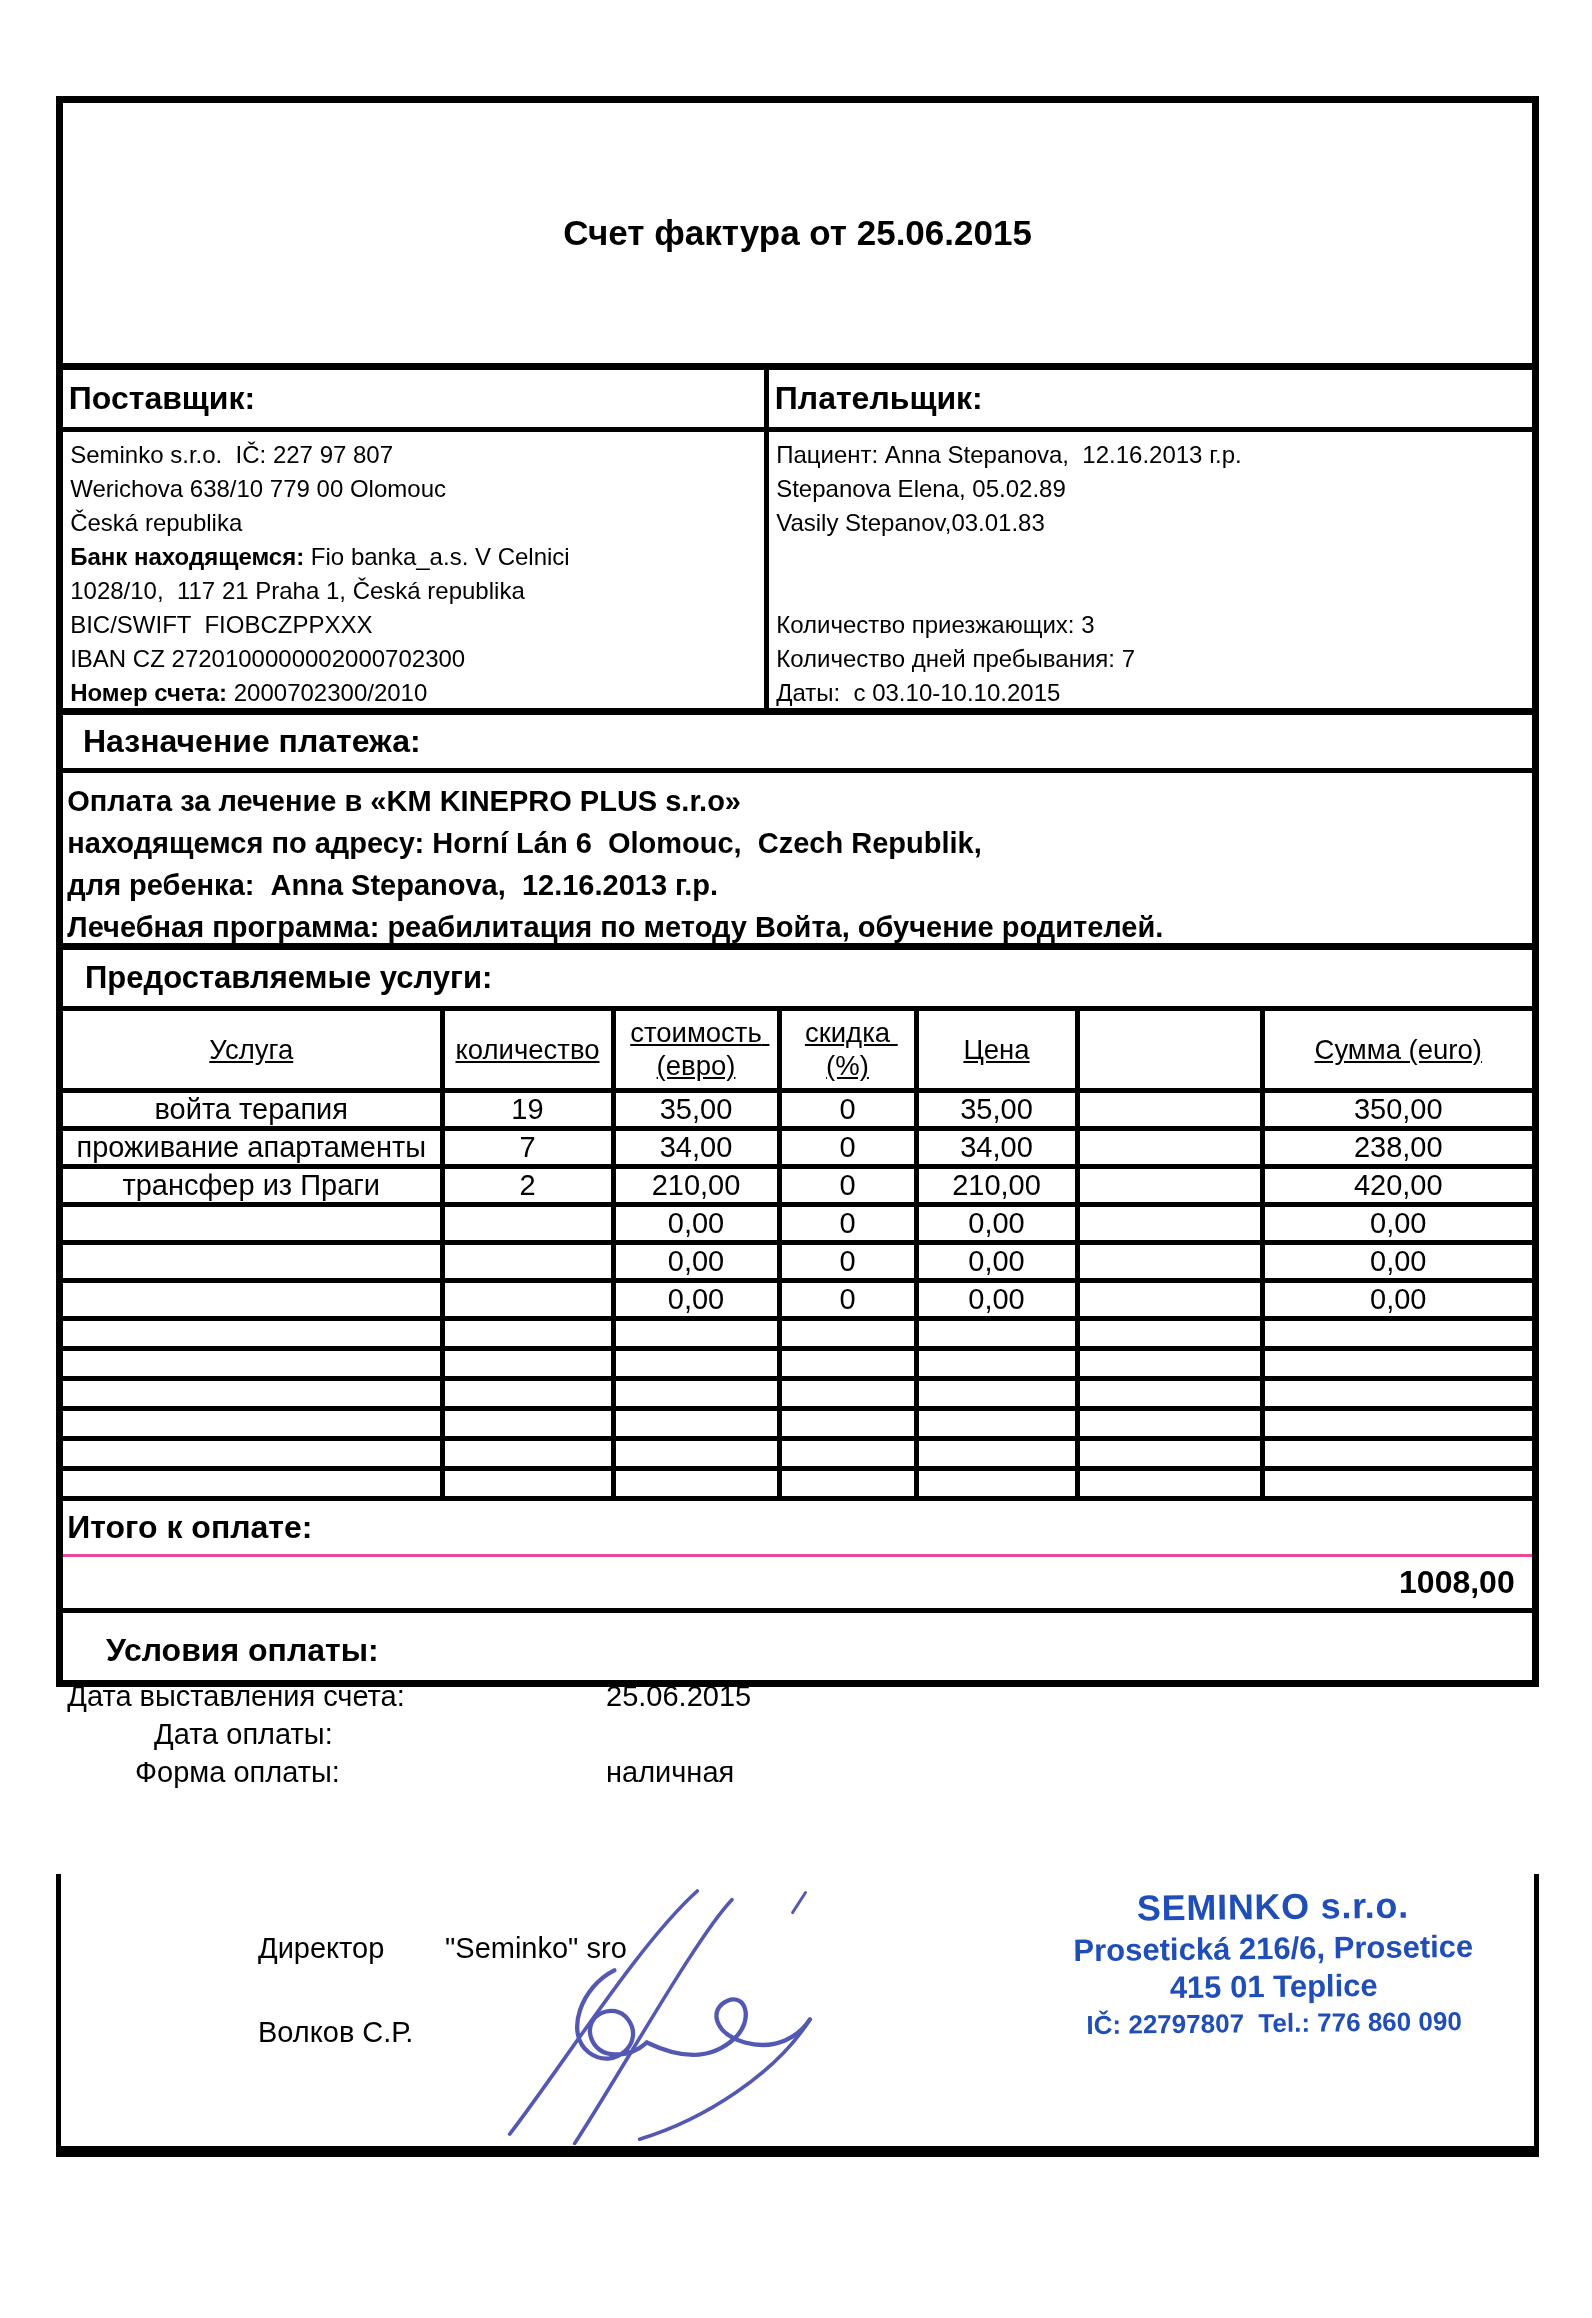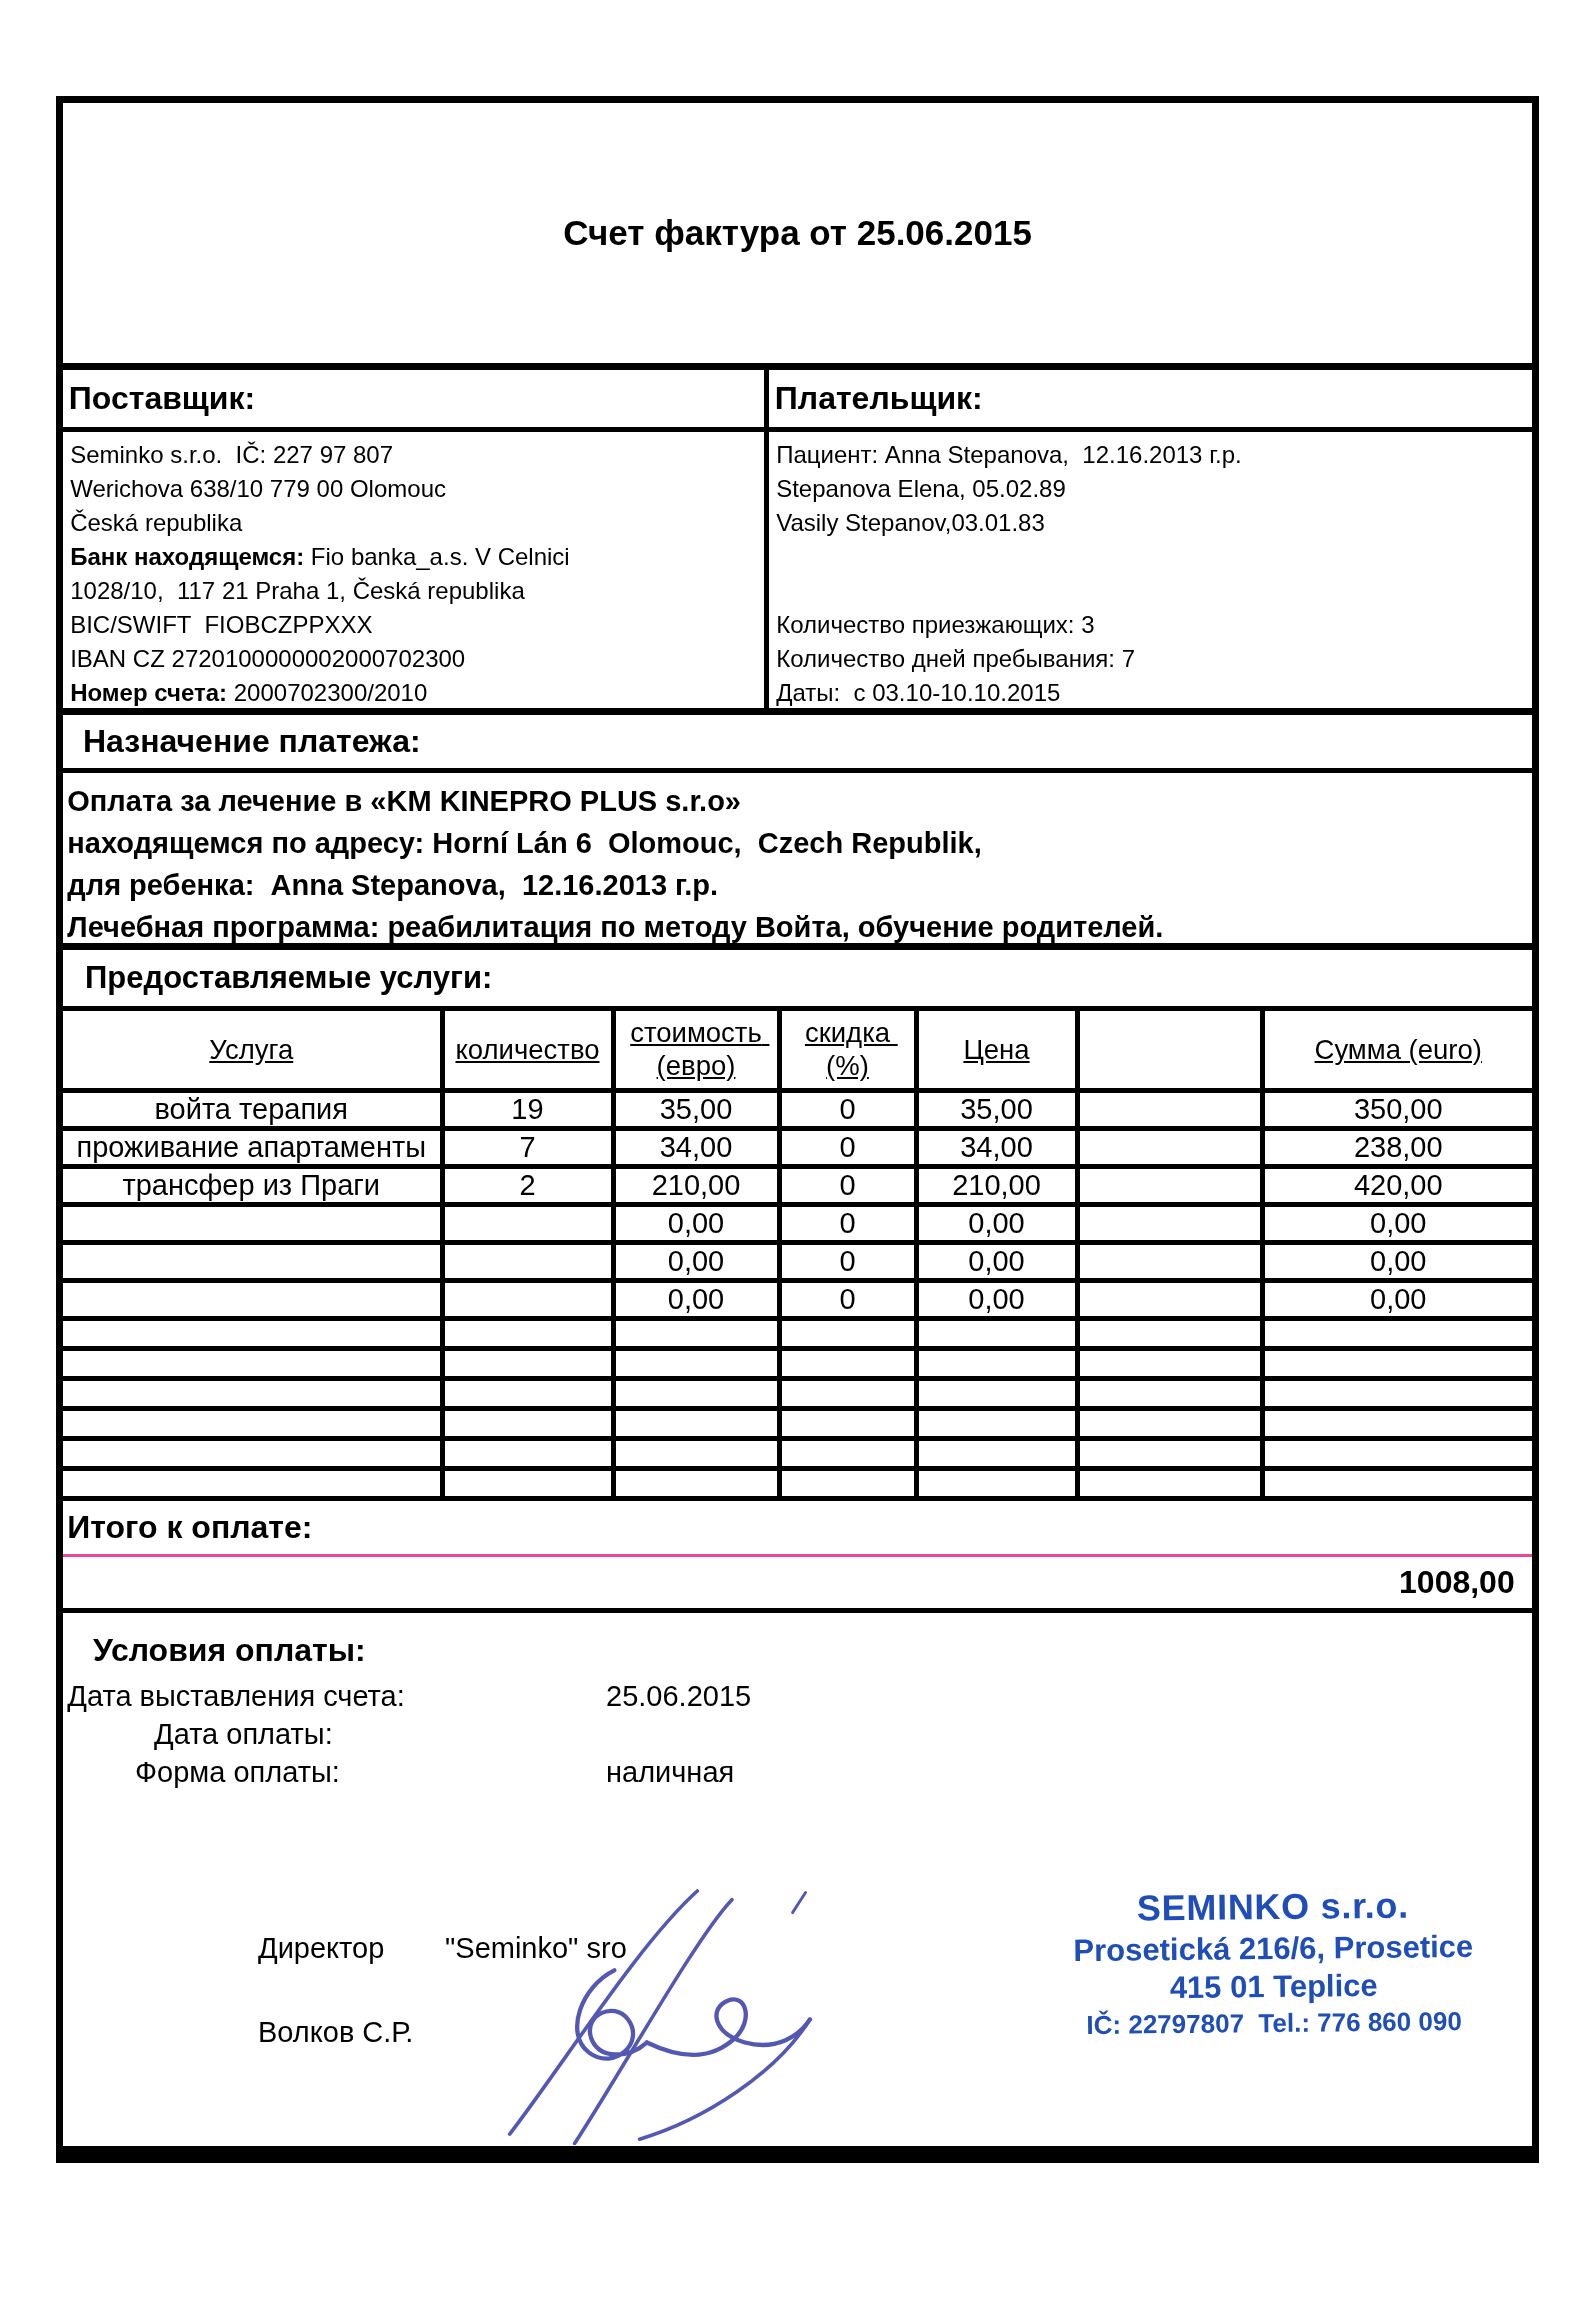--- a/index.html
+++ b/index.html
@@ -4,21 +4,21 @@
 <style>
   * { margin:0; padding:0; box-sizing:border-box; }
   html,body { background:#ffffff; }
   body {
     width:1592px; height:2319px; position:relative;
     font-family:"Liberation Sans", sans-serif; color:#000;
   }
   [data-bind] { white-space:pre-wrap; }
 
   .page-box {
-    position:absolute; left:56px; top:96px; width:1483px; height:2067px;
+    position:absolute; left:56px; top:96px; width:1483px; height:1591px;
     border:7.2px solid #000; background:#fff;
   }
 
   .sec-title { height:267px; border-bottom:7.2px solid #000;
     display:flex; align-items:center; justify-content:center; }
   .title-text { font-size:35px; font-weight:bold; }
 
   .party-head { display:flex; height:62px; border-bottom:5.8px solid #000; }
   .party-head .cell { display:flex; align-items:center; font-weight:bold;
     font-size:32px; padding-left:5.8px; }
@@ -53,21 +53,21 @@
   .services tbody tr.empty { height:30px; }
   .services tbody tr:last-child td { border-bottom:none; }
 
   .total-row { height:56px; border-bottom:3px solid #ec4899; display:flex;
     align-items:center; padding-left:4.3px; font-size:32px; font-weight:bold; }
   .total-value-row { height:56px; border-bottom:5.8px solid #000; display:flex;
     align-items:center; justify-content:flex-end; padding-right:17.3px;
     font-size:32px; font-weight:bold; }
 
   .sec-terms { padding-top:19px; }
-  .terms-header { margin-left:30px; font-size:32px; font-weight:bold;
+  .terms-header { margin-left:43px; font-size:32px; font-weight:bold;
     margin-bottom:11.6px; }
   .terms-row { position:relative; height:38px; font-size:29px; }
   .terms-label { position:absolute; top:0; }
   .t1 .terms-label { left:4.3px; }
   .t2 .terms-label { left:91px; }
   .t3 .terms-label { left:72px; }
   .terms-value { position:absolute; left:543px; top:0; }
 
   .sig-box { position:absolute; left:56px; top:1874px; width:1483px; height:283px;
     border-left:5.8px solid #000; border-right:5.8px solid #000;

